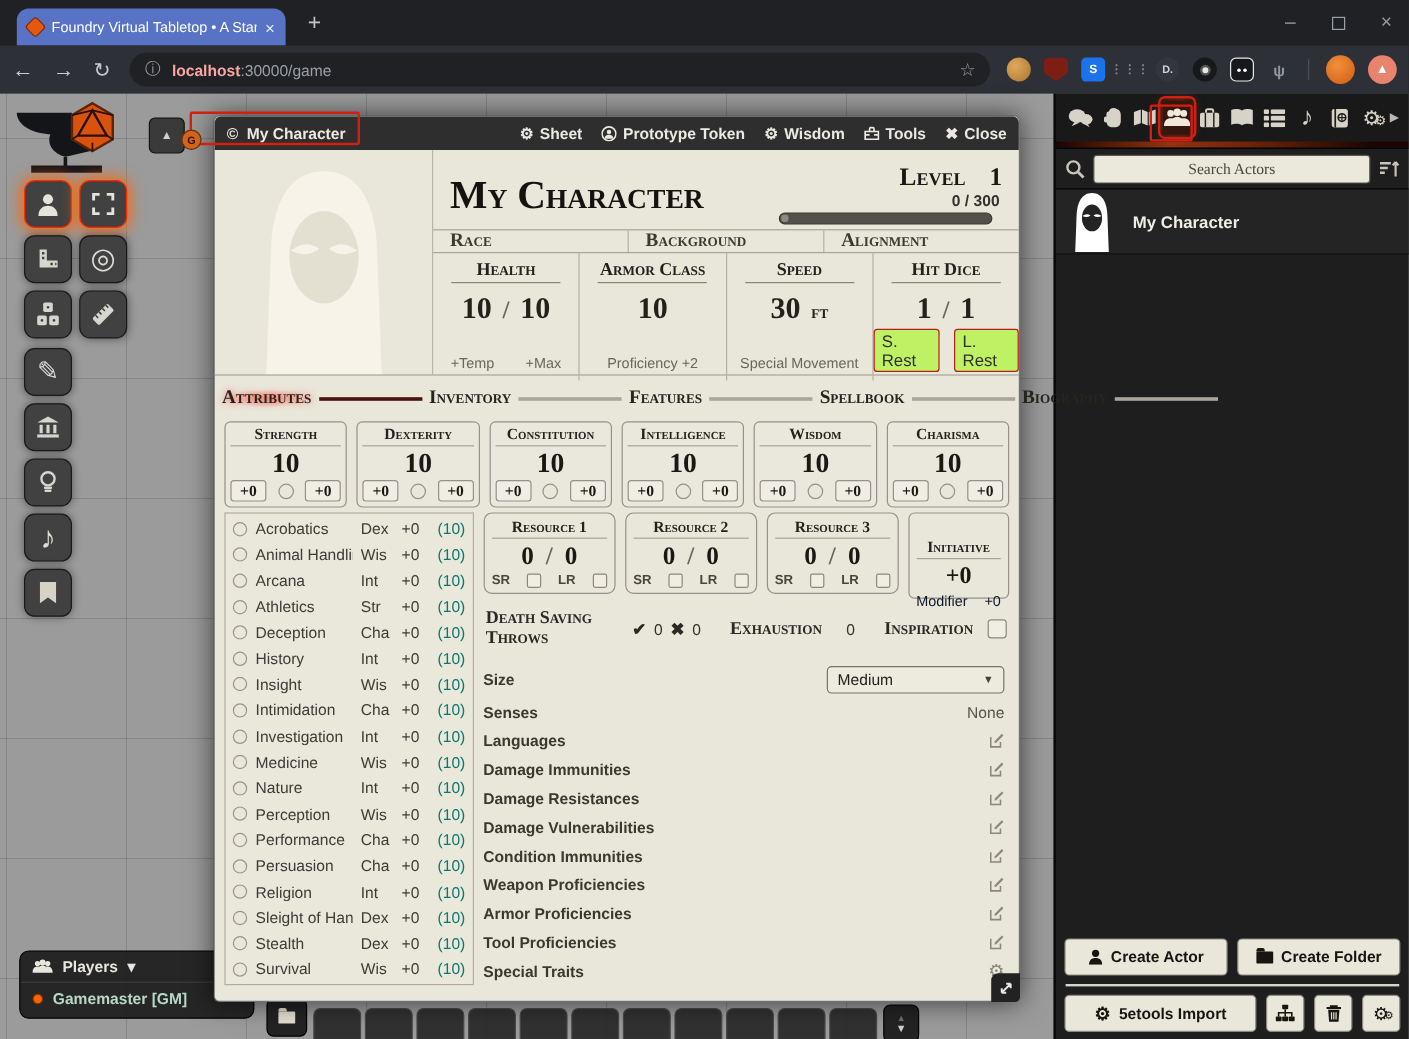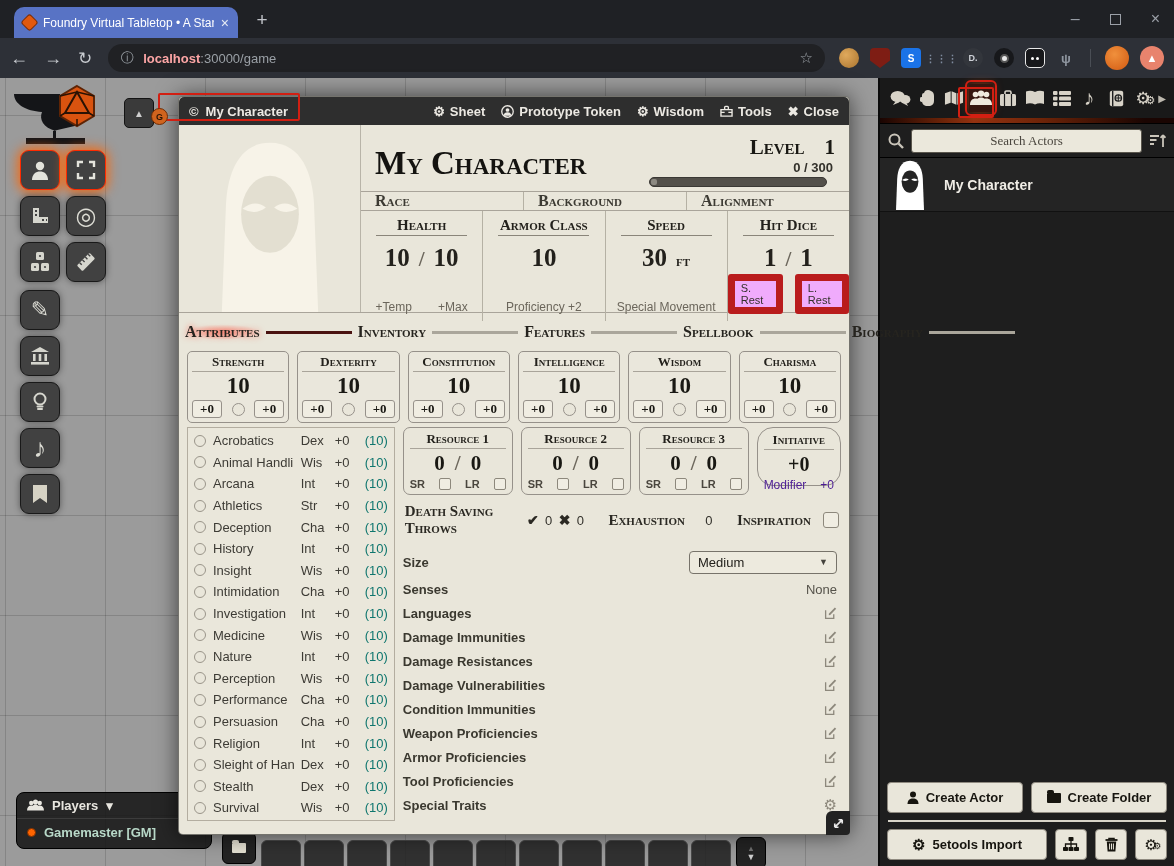--- a/index.html
+++ b/index.html
@@ -84,21 +84,21 @@
   .fieldsrow .fld{flex:1;display:flex;align-items:center;padding-left:14px;font-size:16px;color:#3c3a33;border-right:1px solid #b5b1a4}
   .fieldsrow .fld:last-child{border-right:none}
   .statsrow{display:flex;flex:1}
   .statbox{flex:1;border-right:1px solid #b5b1a4;display:flex;flex-direction:column;align-items:center;padding-top:6px}
   .statbox:last-child{border-right:none}
   .stattitle{font-size:15px;color:#23211c;width:75%;text-align:center;border-bottom:1px solid #8a857a;padding-bottom:1px}
   .statval{font-family:"Liberation Serif",serif;font-weight:700;font-size:25px;color:#23211c;display:flex;align-items:baseline;gap:9px;margin:8px 0 2px}
   .statval .sep{color:#6b665b;font-size:21px}
   .statfoot{margin-top:auto;margin-bottom:7px;font-size:12px;color:#6b665b;display:flex;gap:26px}
   .unit{font-size:16px}
-  .restbtn{font-size:11px;color:#33312b;background:#f0abfc;border:7px solid #b91c1c;border-radius:3px;padding:1px 6px}
+  .restbtn{font-size:14px;color:#33312b;background:#bef264;border:1px solid #b91c1c;border-radius:3px;padding:1px 6px}
   .hdfoot{gap:12px}
 
   .tabs5e{display:flex;height:28px;margin-top:5px}
   .tab5e{flex:1;display:flex;flex-direction:row;align-items:center;justify-content:flex-start}
   .tab5e .lab{font-size:16px;color:#26241f;padding:0 6px;border-radius:6px}
   .tab5e .ul{width:86px;height:3px;background:#aaa69b;margin-top:1px}
   .tab5e.active .lab{background:radial-gradient(closest-side,rgba(255,70,50,.5),rgba(255,70,50,0) 85%);text-shadow:0 0 6px #ff6a5a}
   .tab5e.active .ul{background:#4a1210}
 
   .abilrow{display:grid;grid-template-columns:repeat(6,1fr);gap:8px;margin:5px 8px 2px}
@@ -118,23 +118,23 @@
   .skillrow .md{width:23px}
   .skillrow .pv{color:#0f766e}
   .rightcol{flex:1;display:flex;flex-direction:column}
   .resrow{display:flex;gap:8px}
   .reslist{display:flex;gap:8px;flex:3}
   .resbox{flex:1;border:1px solid #96918a;border-radius:7px;padding:3px 6px 5px;height:68px}
   .restitle{display:block;text-align:center;font-size:13px;color:#23211c;border-bottom:1px solid #a9a49a;padding-bottom:1px}
   .resval{display:flex;justify-content:center;align-items:baseline;gap:10px;font-family:"Liberation Serif",serif;font-weight:700;font-size:21px;margin:2px 0}
   .resfoot{display:flex;justify-content:center;gap:14px;font-size:11px;font-weight:bold;color:#4a463e;align-items:center}
   .cbx{width:12px;height:12px;background:#f0ede2;border:1px solid #8d887c;border-radius:2px;display:inline-block}
-  .initbox{flex:1;border:1px solid #96918a;border-radius:16px;padding:4px 6px 5px;height:59px}
+  .initbox{flex:1;border:1px solid #96918a;border-radius:5px;padding:20px 6px 5px;height:72px}
   .initval{text-align:center;font-family:"Liberation Serif",serif;font-weight:700;font-size:20px;margin:3px 0 2px}
-  .initfoot{display:flex;justify-content:center;gap:14px;font-size:12px;color:#4c1d95}
+  .initfoot{display:flex;justify-content:center;gap:14px;font-size:12px;color:#0f172a}
   .ctrrow{display:flex;align-items:center;margin:8px 2px 4px;font-size:13px;color:#2b2923}
   .ctrrow .glyph{font-size:14px;font-weight:bold}
   .ctrrow .num{font-size:13px;color:#33312b;width:20px;text-align:center}
   .ctrcbx{width:16px;height:16px;background:#f0ede2;border:1px solid #8d887c;border-radius:3px}
   .traits{margin-top:6px}
   .traitrow{min-height:24px;display:flex;align-items:center;padding-right:4px}
   .traitrow .tl{flex:1;font-weight:bold;font-size:13px;color:#3a382f}
   .traitrow .tv{font-size:13px;color:#55524a}
   .sizerow{height:30px}
   .selbox{width:148px;height:23px;background:#edeade;border:1px solid #77736a;border-radius:4px;display:flex;align-items:center;justify-content:space-between;padding:0 8px;font-size:13px;color:#23211c}

